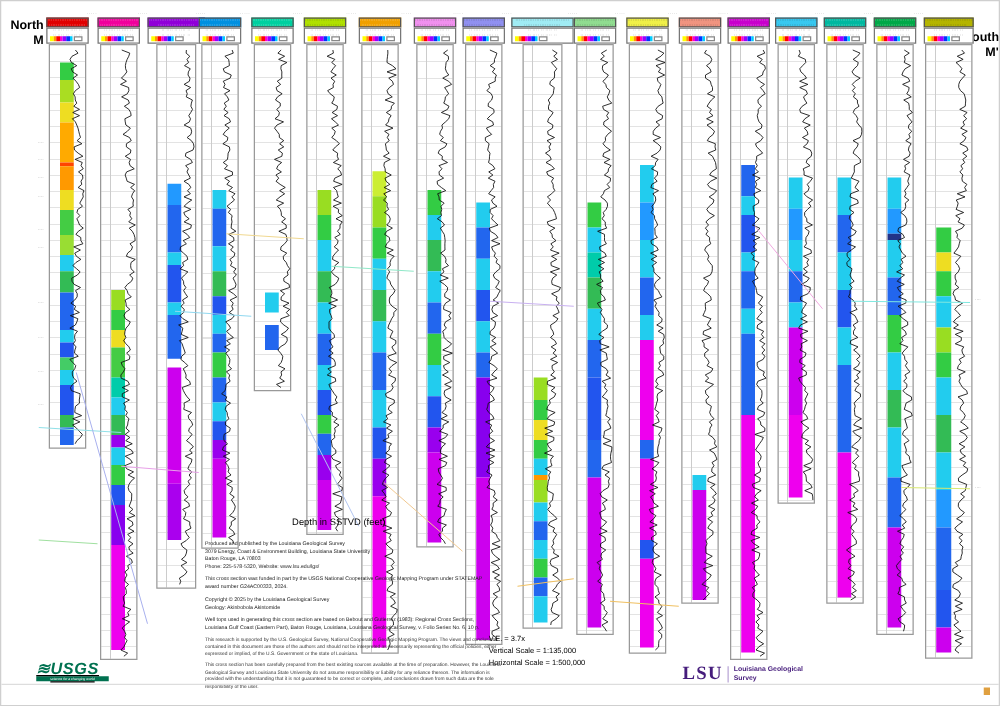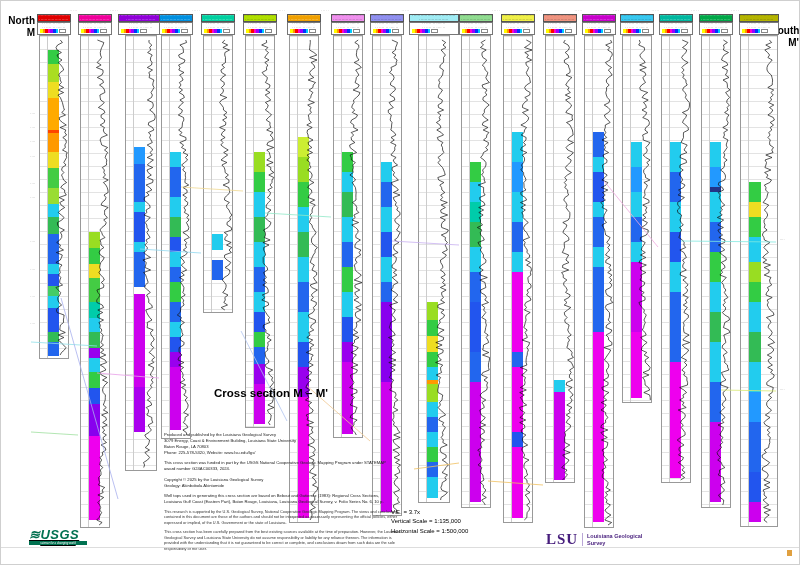--- a/index.html
+++ b/index.html
@@ -719,21 +719,21 @@
       <line x1="240" y1="330" x2="286" y2="420" stroke="#b0c4f0" stroke-width="0.8"></line>
       <line x1="306" y1="385" x2="369" y2="440" stroke="#f0c890" stroke-width="0.8"></line>
       <line x1="391" y1="240" x2="458" y2="244" stroke="#c8b0f0" stroke-width="0.8"></line>
       <line x1="413" y1="468" x2="458" y2="462" stroke="#f0c060" stroke-width="0.8"></line>
       <line x1="487" y1="480" x2="542" y2="484" stroke="#f0c060" stroke-width="0.8"></line>
       <line x1="603" y1="180" x2="657" y2="246" stroke="#f0a8e0" stroke-width="0.8"></line>
       <line x1="680" y1="240" x2="775" y2="241" stroke="#80e8e0" stroke-width="0.8"></line>
       <line x1="720" y1="389" x2="775" y2="390" stroke="#d8e870" stroke-width="0.8"></line>
     </svg>
 
-  <div class="abs title" style="left:160px;top:386px;width:220px;">Cross section M – M'</div>
+  <div class="abs subtitle" style="left:160px;top:412px;width:220px;">Depth in SSTVD (feet)</div>
 
   <div class="abs credits" style="left:163px;top:431px;">
     <p style="margin:0;">
       <span>Produced and published by the Louisiana Geological Survey</span><br>
       <span>3079 Energy, Coast &amp; Environment Building, Louisiana State University</span><br>
       <span>Baton Rouge, LA 70803</span><br>
       <span>Phone: 225-578-5320, Website: www.lsu.edu/lgs/</span>
     </p>
     <p style="margin-top:4px;">This cross section was funded in part by the USGS National Cooperative Geologic Mapping Program under STATEMAP award number G24AC00333, 2024.</p>
     <p>

